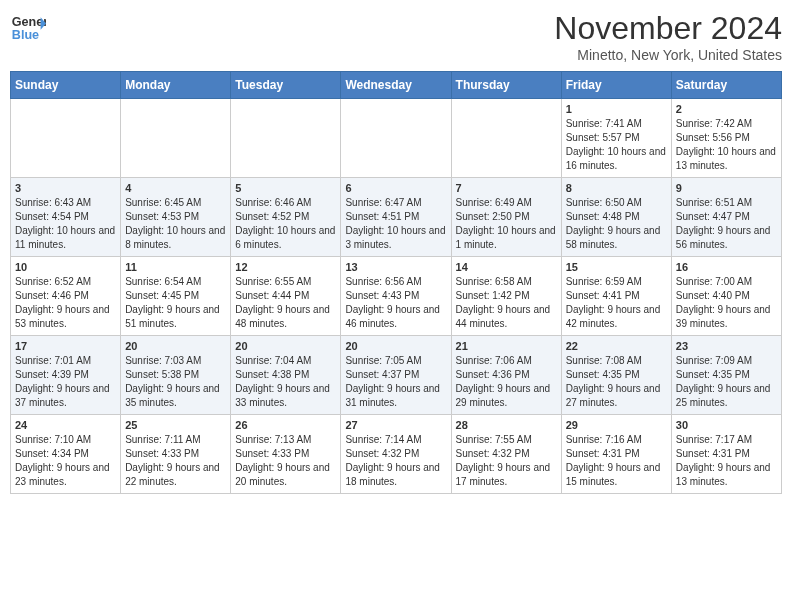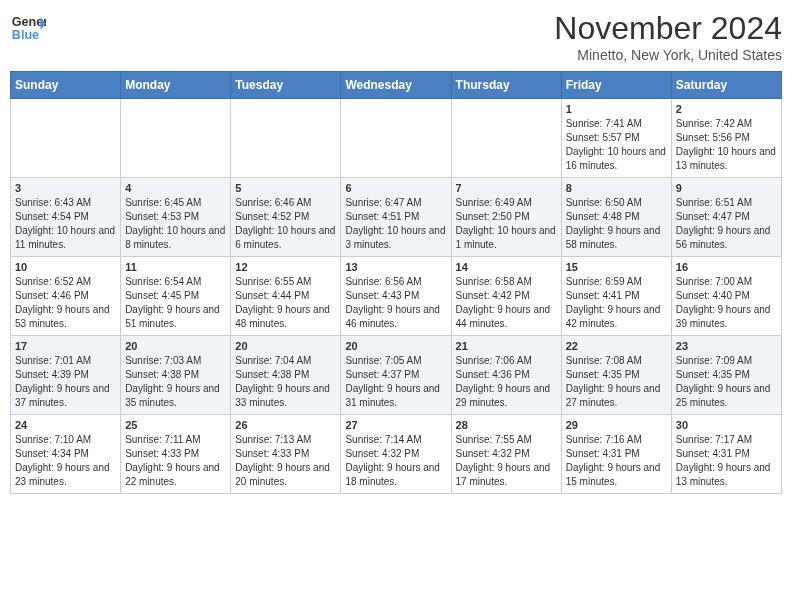--- a/index.html
+++ b/index.html
@@ -191,21 +191,21 @@
         </td>
         <td>
           <div class="day-number">13</div>
           <div class="day-info">Sunrise: 6:56 AM
 Sunset: 4:43 PM
 Daylight: 9 hours and 46 minutes.</div>
         </td>
         <td>
           <div class="day-number">14</div>
           <div class="day-info">Sunrise: 6:58 AM
-Sunset: 4:42 PM
+Sunset: 1:42 PM
 Daylight: 9 hours and 44 minutes.</div>
         </td>
         <td>
           <div class="day-number">15</div>
           <div class="day-info">Sunrise: 6:59 AM
 Sunset: 4:41 PM
 Daylight: 9 hours and 42 minutes.</div>
         </td>
         <td>
           <div class="day-number">16</div>
@@ -217,21 +217,21 @@
       <tr>
         <td>
           <div class="day-number">17</div>
           <div class="day-info">Sunrise: 7:01 AM
 Sunset: 4:39 PM
 Daylight: 9 hours and 37 minutes.</div>
         </td>
         <td>
           <div class="day-number">20</div>
           <div class="day-info">Sunrise: 7:03 AM
-Sunset: 4:38 PM
+Sunset: 5:38 PM
 Daylight: 9 hours and 35 minutes.</div>
         </td>
         <td>
           <div class="day-number">20</div>
           <div class="day-info">Sunrise: 7:04 AM
 Sunset: 4:38 PM
 Daylight: 9 hours and 33 minutes.</div>
         </td>
         <td>
           <div class="day-number">20</div>

